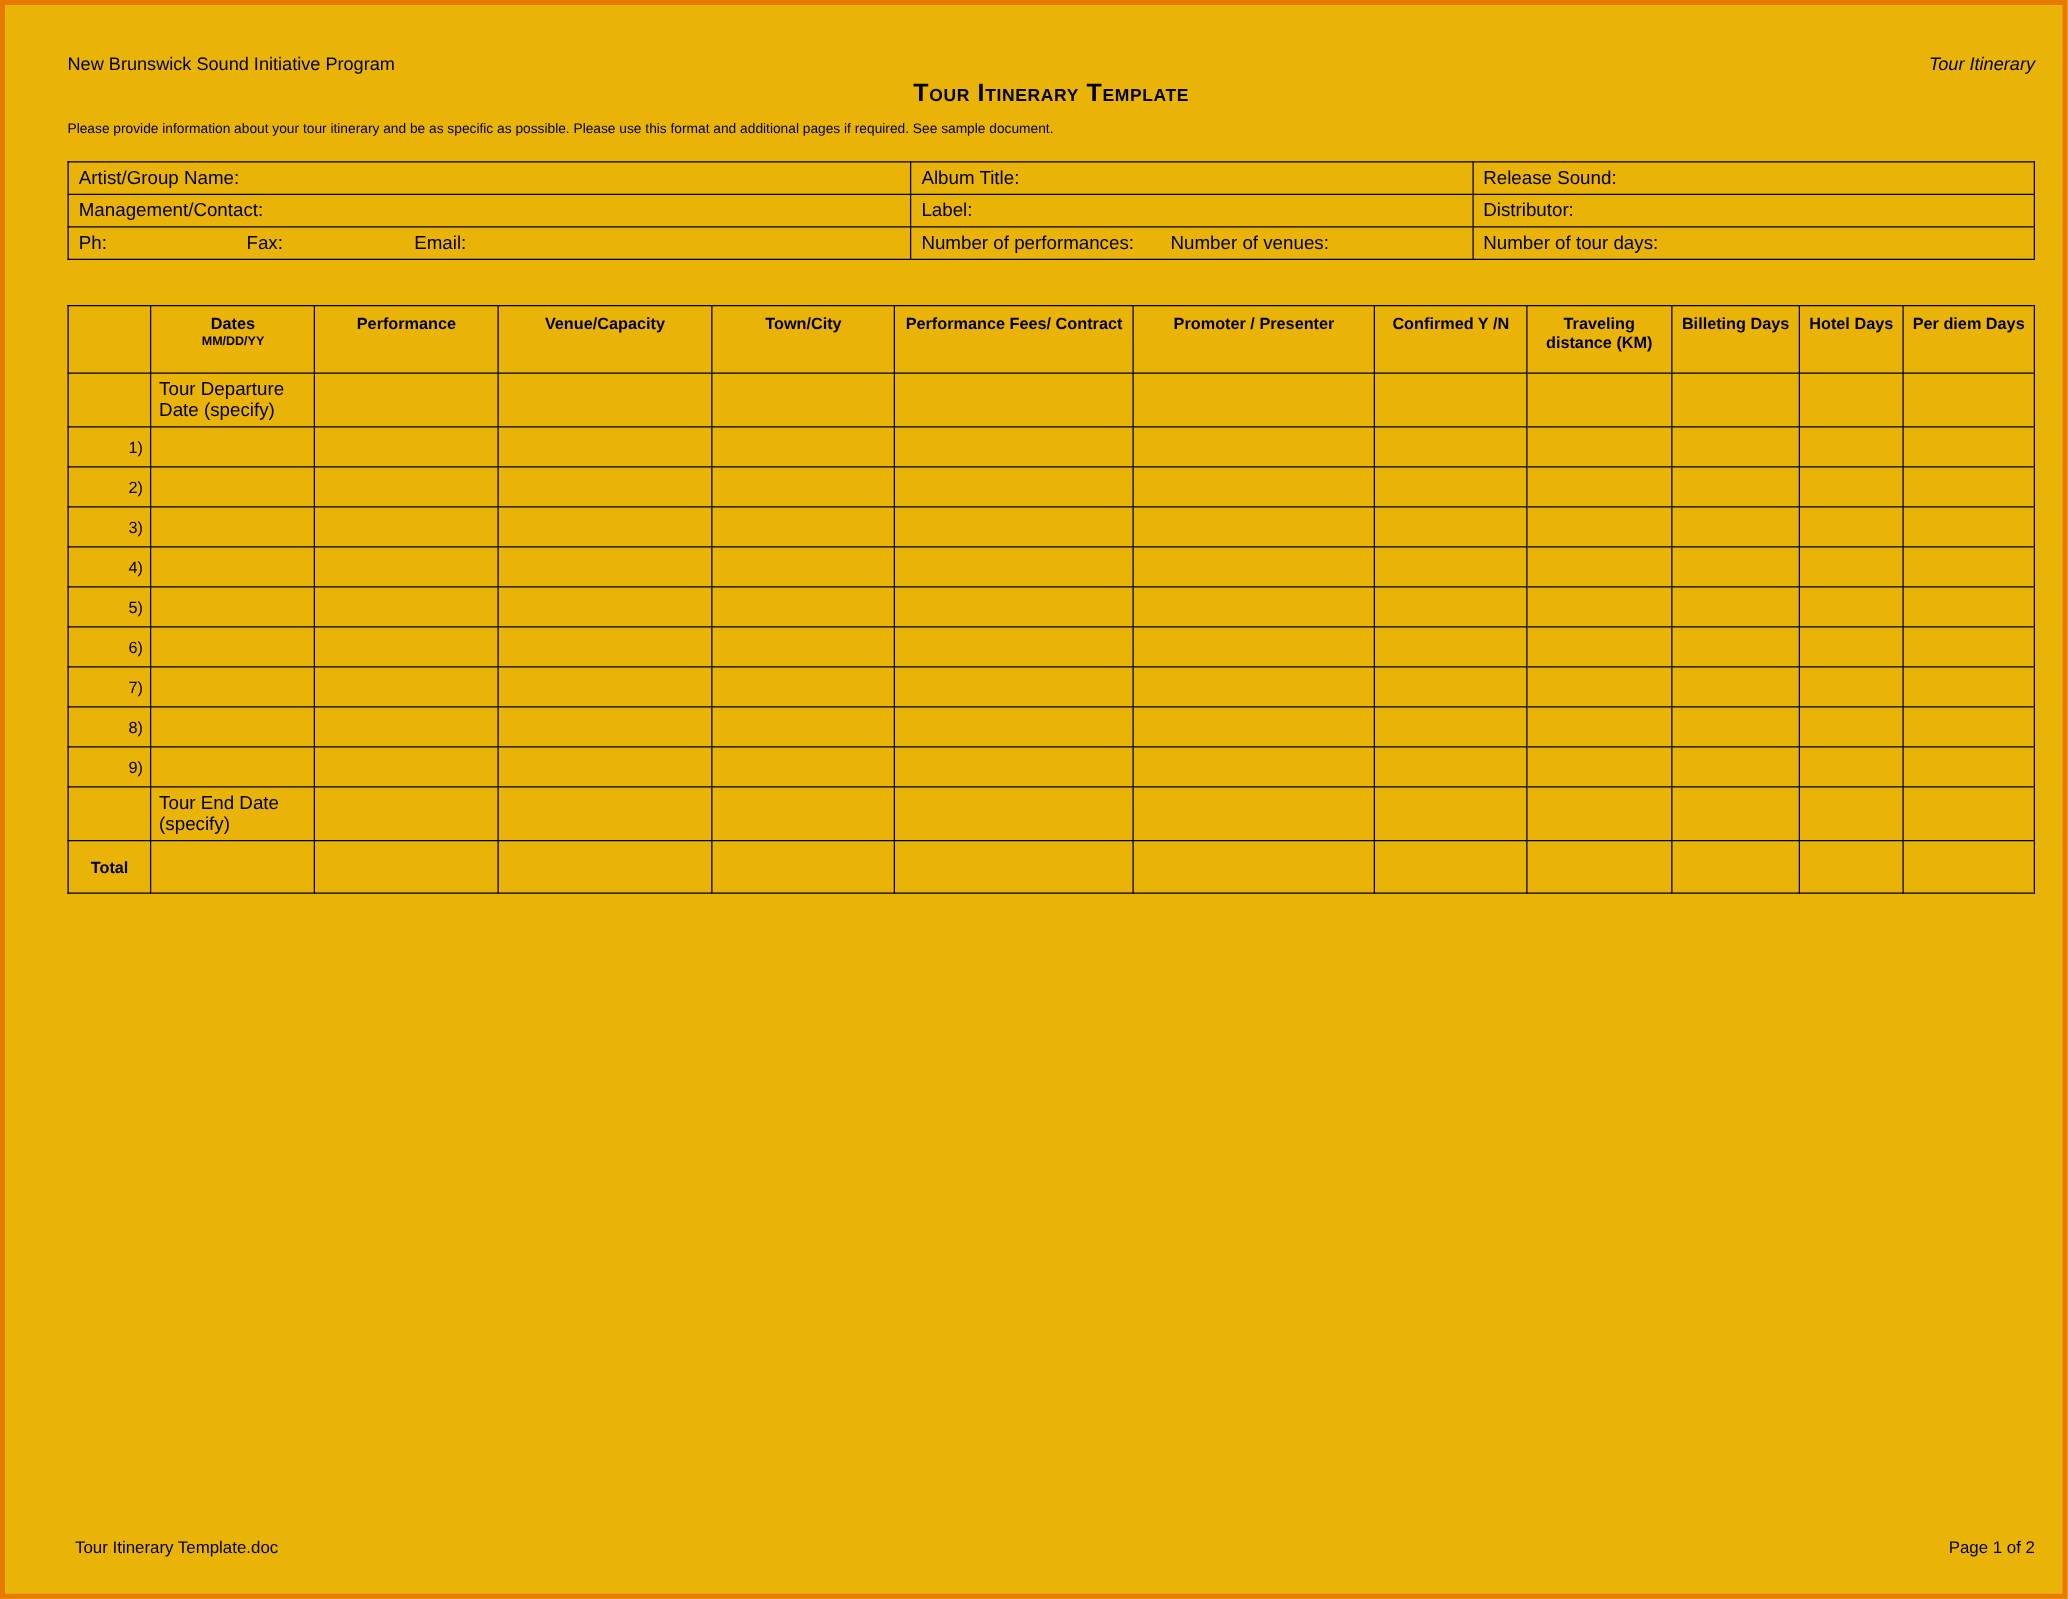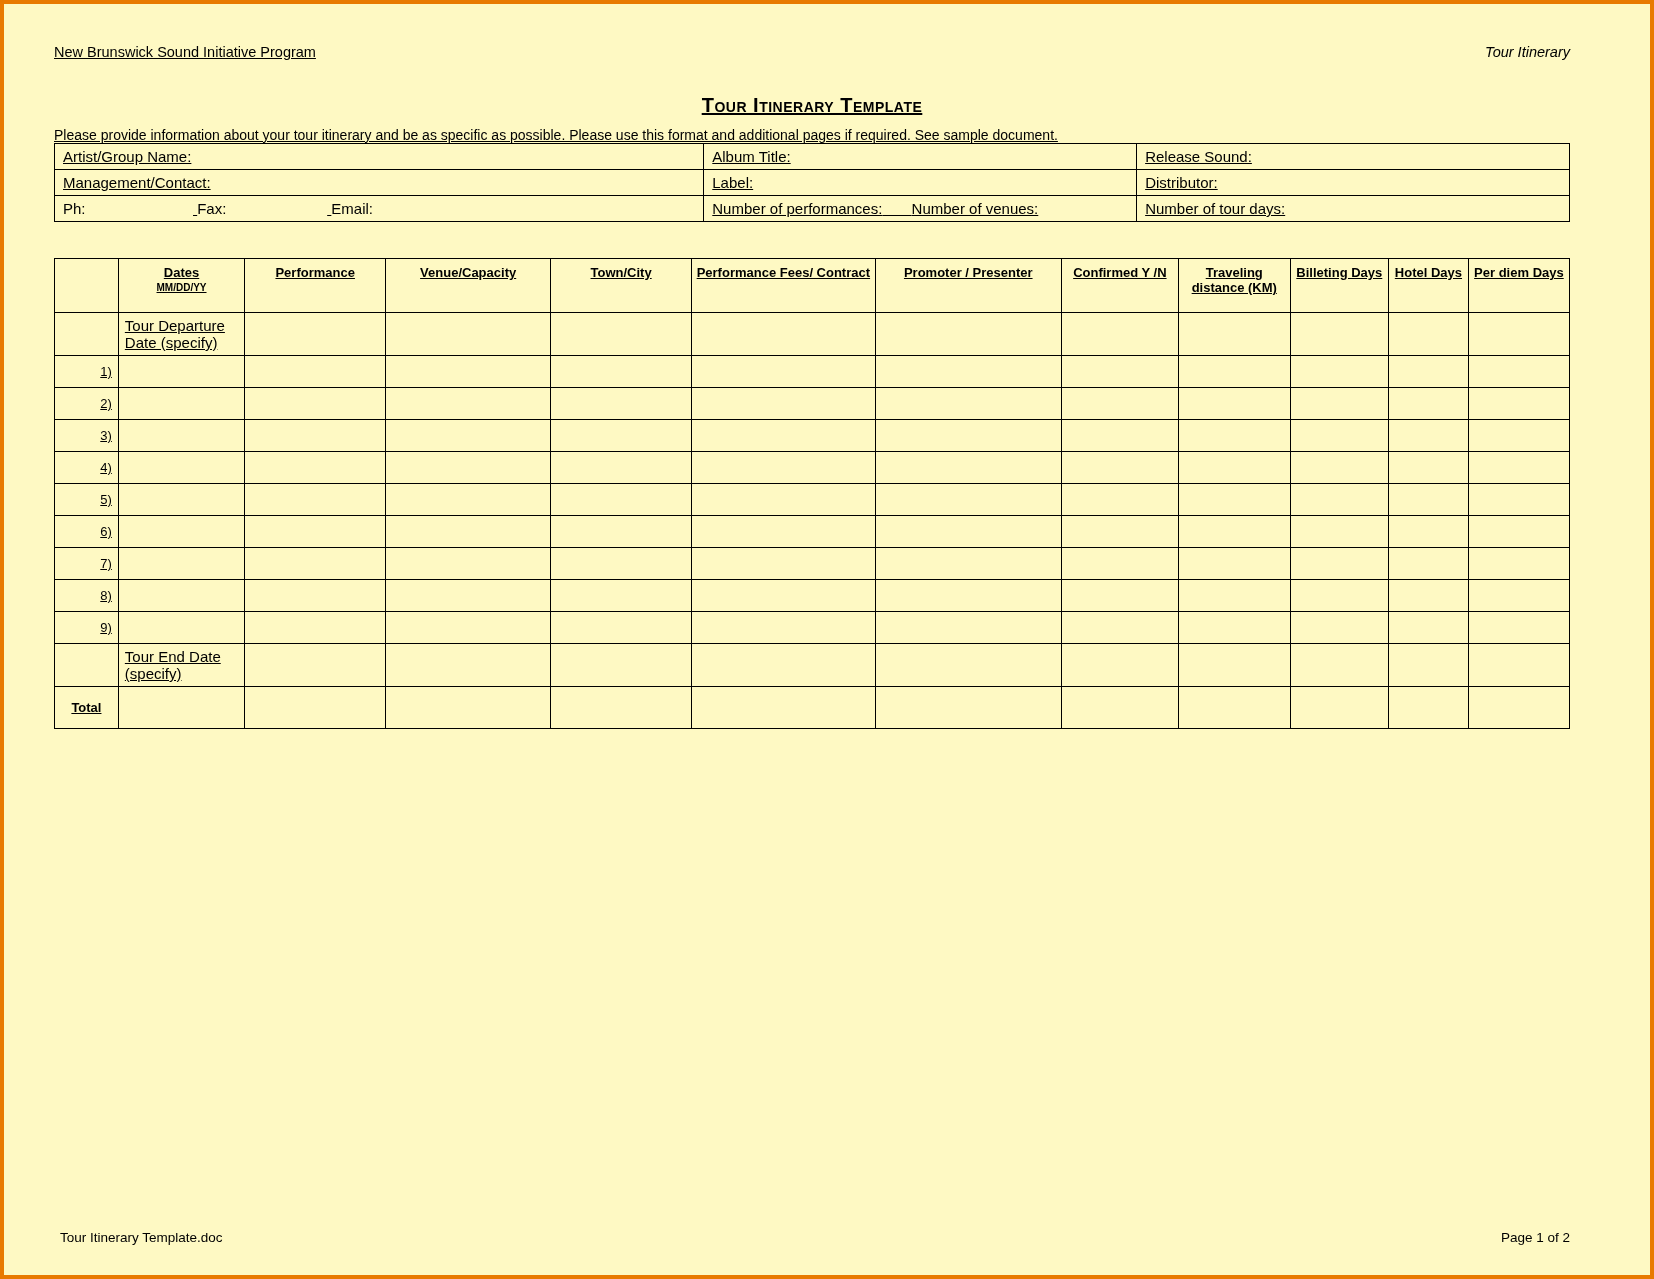--- a/index.html
+++ b/index.html
@@ -9,23 +9,22 @@
     background: #fff;
     font-family: Arial, Helvetica, sans-serif;
     font-size: 14px;
     color: #000;
   }
   .page {
     width: 1654px;
     height: 1279px;
     border: 4px solid #e87a00;
     position: relative;
-    padding: 40px 80px 30px 50px;
-    background: #fef9c3;
-    text-decoration: underline;
+    padding: 40px 22px 30px 50px;
+    background: #eab308;
   }
   .inner {
     position: relative;
     width: 100%;
     height: 100%;
   }
   .header-left {
     font-size: 14.5px;
   }
   .header-right {
@@ -34,25 +33,26 @@
     top: 0;
     font-style: italic;
     font-size: 14.5px;
   }
   .doc-title {
     text-align: center;
     font-weight: bold;
     font-size: 20px;
     font-variant: small-caps;
     letter-spacing: 0.5px;
-    margin-top: 34px;
+    margin-top: 4px;
     margin-bottom: 10px;
   }
   .instructions {
-    font-size: 14px;
+    font-size: 11px;
+    margin-bottom: 20px;
   }
   .file-row {
     font-size: 15.5px;
     margin-bottom: 28px;
   }
   .file-line {
     display: inline-block;
     border-bottom: 1px solid #000;
     min-width: 260px;
     height: 14px;

